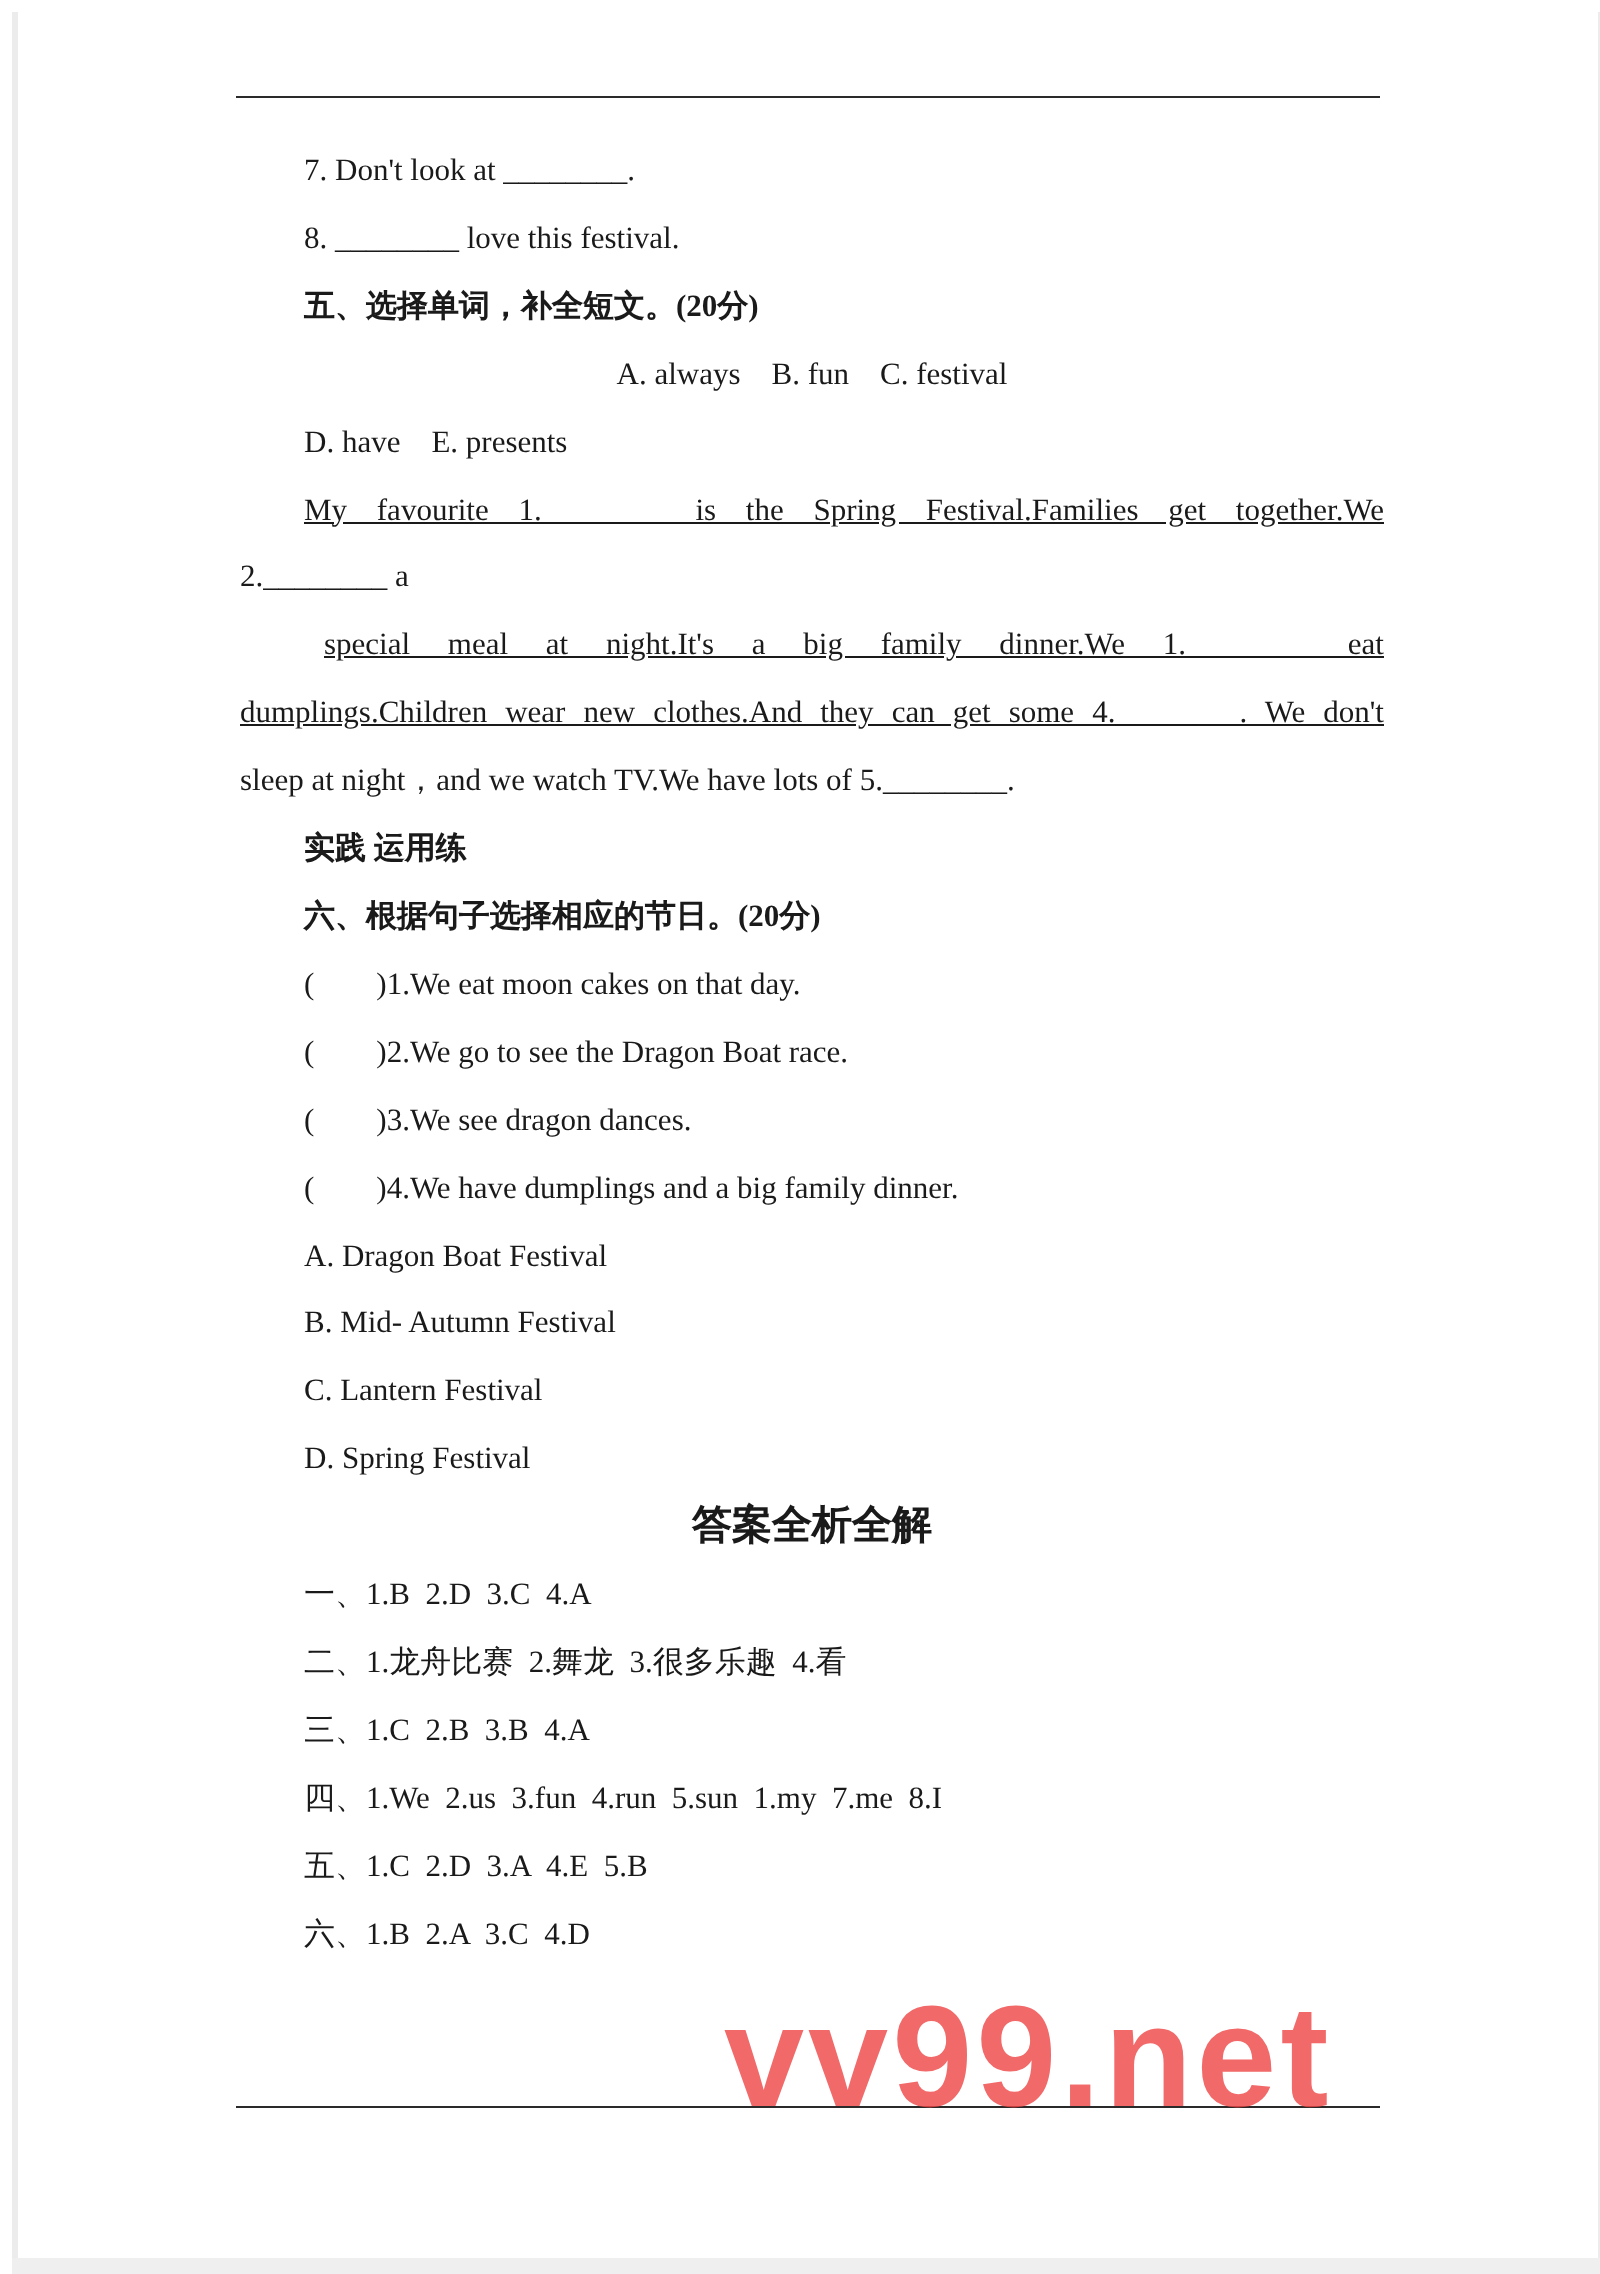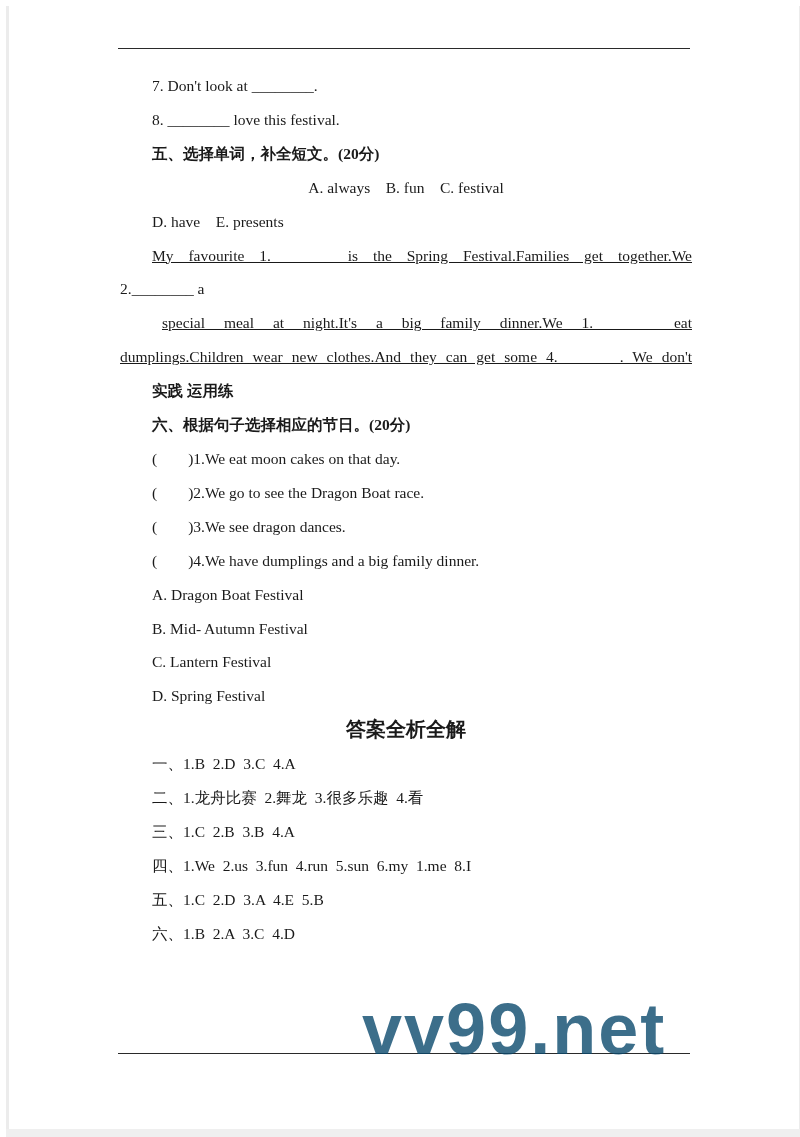--- a/index.html
+++ b/index.html
@@ -39,21 +39,21 @@
   .h-answer { font-size: 20px; }
   .h-unit   { font-size: 17px; }
 
   .watermark {
     position: absolute;
     left: 356px; top: 982px;
     font-family: "Liberation Sans", "DejaVu Sans", sans-serif;
     font-weight: bold;
     font-size: 72px;
     letter-spacing: 2px;
-    color: #0c4a6e;
+    color: #ef4444;
     opacity: 0.8;
     z-index: 5;
     pointer-events: none;
   }
 </style>
 </head>
 <body>
 
 <div class="edge edge-left"></div>
 <div class="edge edge-right"></div>
@@ -65,32 +65,33 @@
 <div class="content">
   <div class="line ind">7. Don't look at ________.</div>
   <div class="line ind">8. ________ love this festival.</div>
   <div class="line ind bold">五、选择单词，补全短文。(20分)</div>
   <div class="line center pre">A. always    B. fun    C. festival</div>
   <div class="line ind pre">D. have    E. presents</div>
   <div class="line ind justify">My favourite 1.________ is the Spring Festival.Families get together.We</div>
   <div class="line">2.________ a</div>
   <div class="line ind2 justify">special meal at night.It's a big family dinner.We 1.________ eat</div>
   <div class="line justify">dumplings.Children wear new clothes.And they can get some 4.________. We don't</div>
+  <div class="line">sleep at night，and we watch TV.We have lots of 5.________.</div>
   <div class="line ind bold">实践 运用练</div>
   <div class="line ind bold">六、根据句子选择相应的节日。(20分)</div>
   <div class="line ind pre">(        )1.We eat moon cakes on that day.</div>
   <div class="line ind pre">(        )2.We go to see the Dragon Boat race.</div>
   <div class="line ind pre">(        )3.We see dragon dances.</div>
   <div class="line ind pre">(        )4.We have dumplings and a big family dinner.</div>
   <div class="line ind">A. Dragon Boat Festival</div>
   <div class="line ind">B. Mid- Autumn Festival</div>
   <div class="line ind">C. Lantern Festival</div>
   <div class="line ind">D. Spring Festival</div>
   <div class="line center bold h-answer">答案全析全解</div>
   <div class="line ind pre">一、1.B  2.D  3.C  4.A</div>
   <div class="line ind pre">二、1.龙舟比赛  2.舞龙  3.很多乐趣  4.看</div>
   <div class="line ind pre">三、1.C  2.B  3.B  4.A</div>
-  <div class="line ind pre">四、1.We  2.us  3.fun  4.run  5.sun  6.my  1.me  8.I</div>
+  <div class="line ind pre">四、1.We  2.us  3.fun  4.run  5.sun  1.my  7.me  8.I</div>
   <div class="line ind pre">五、1.C  2.D  3.A  4.E  5.B</div>
   <div class="line ind pre">六、1.B  2.A  3.C  4.D</div>
 </div>
 
 <div class="watermark">vv99.net</div>
 
 </body></html>

